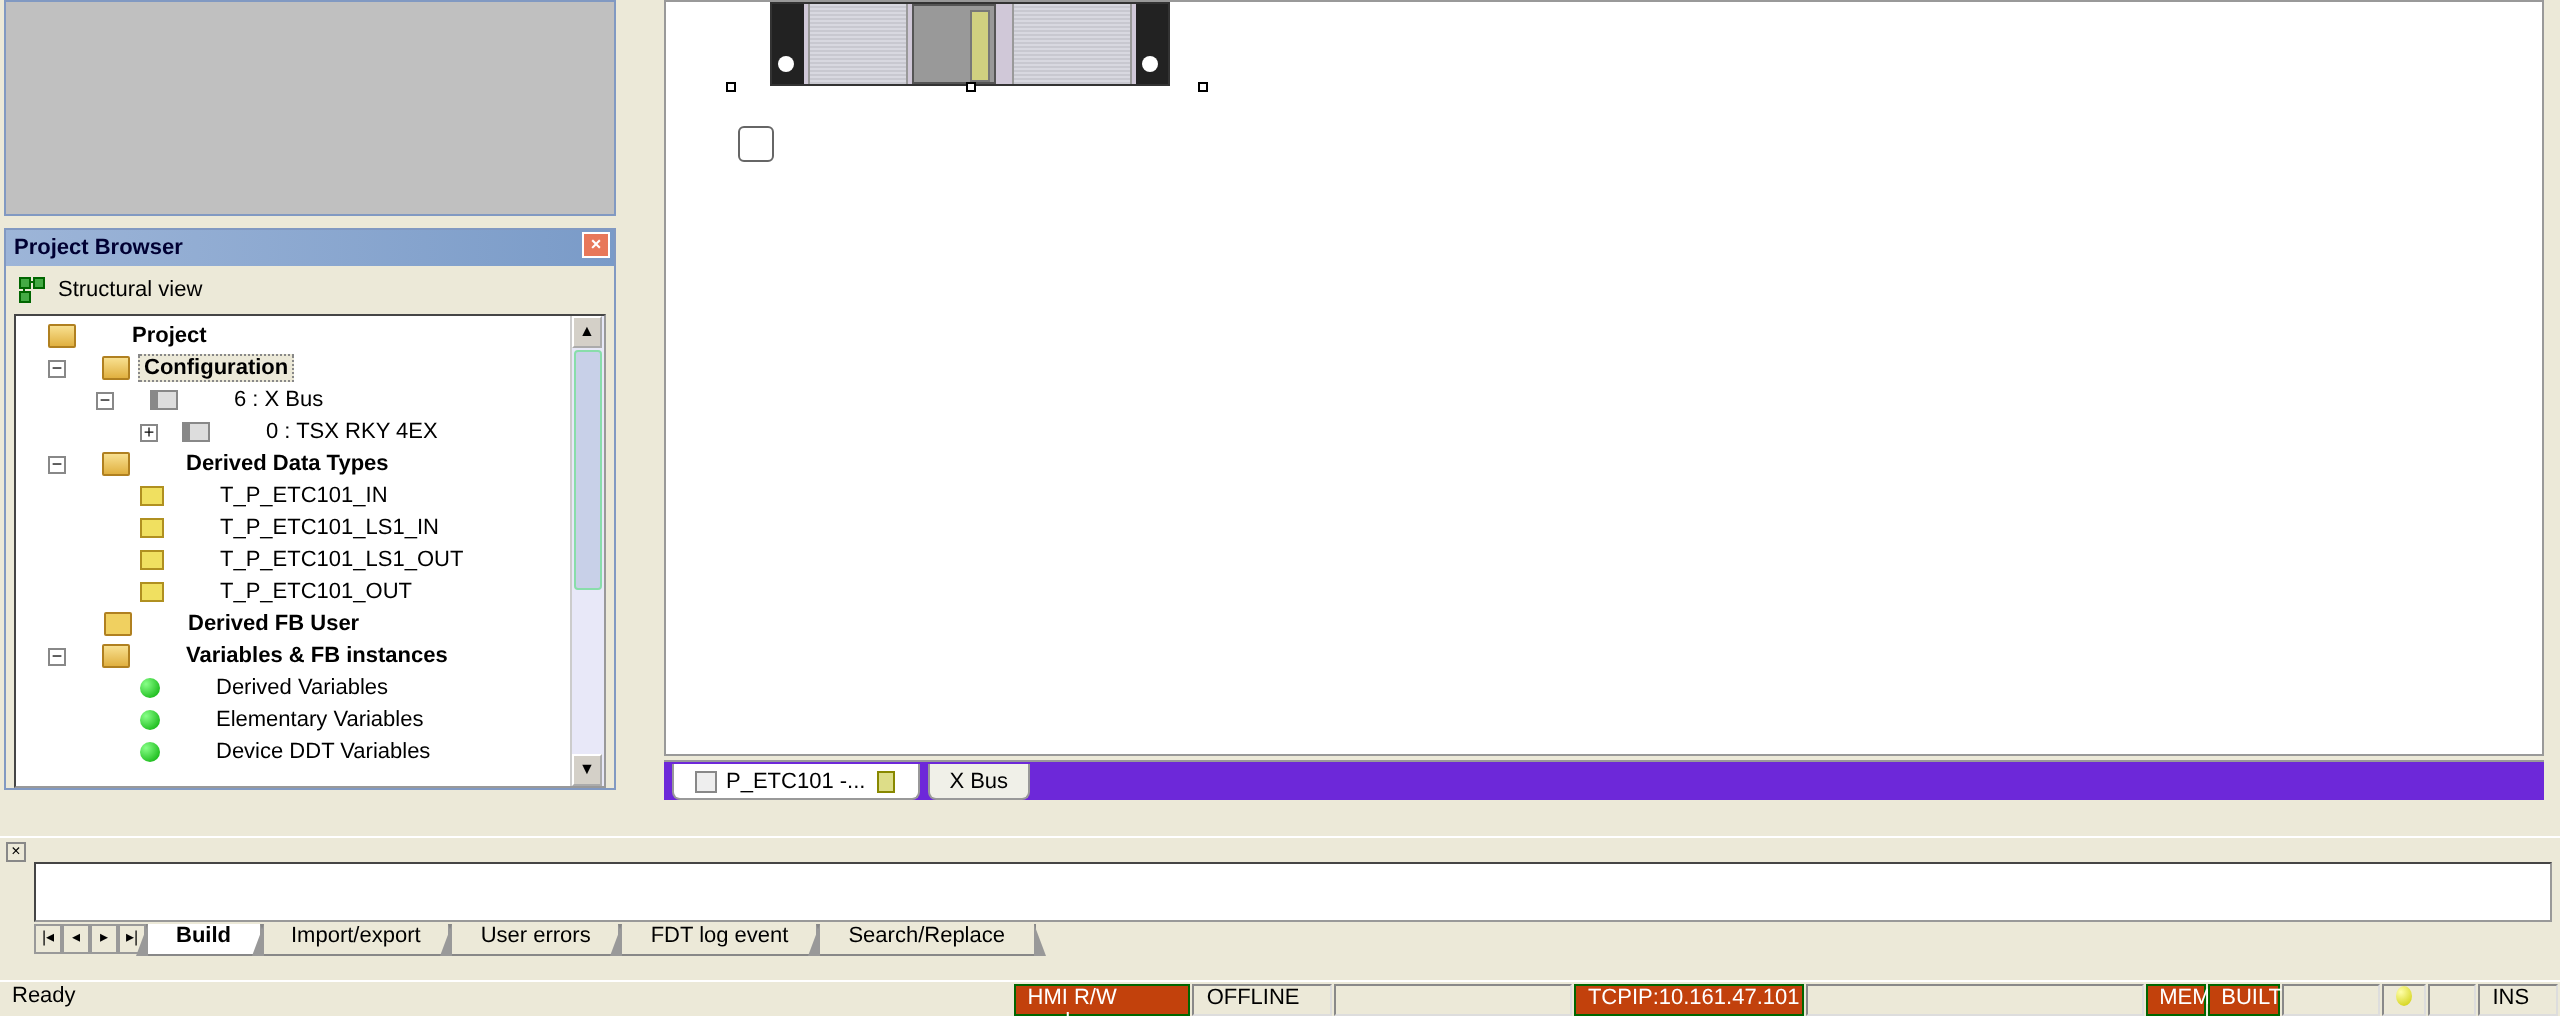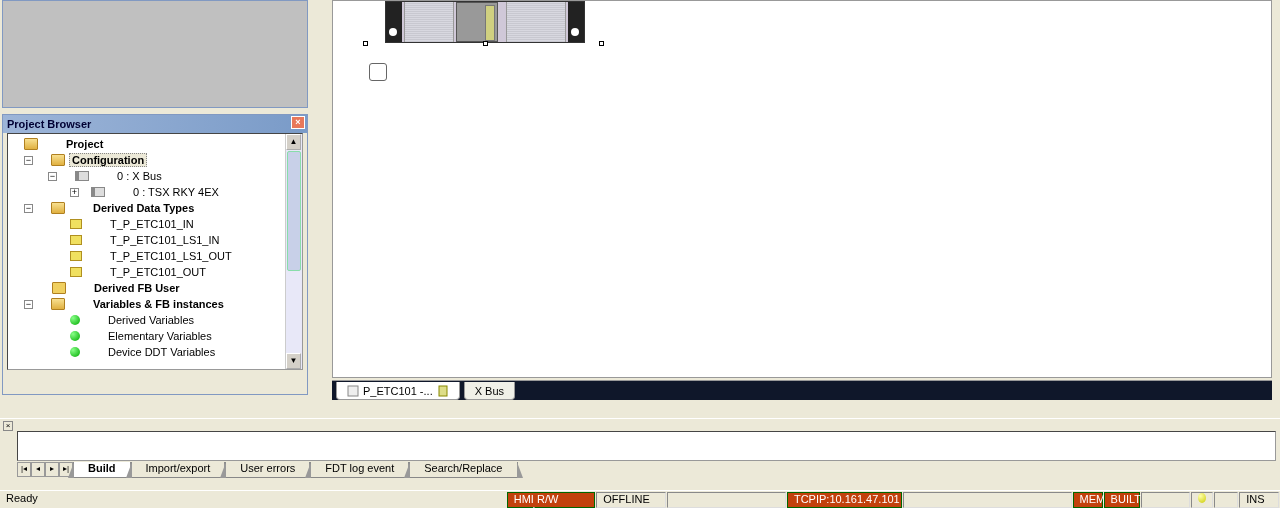--- a/index.html
+++ b/index.html
@@ -34,21 +34,21 @@
 .main-canvas { position: absolute; left: 332px; top: 0; width: 940px; height: 378px; background: #fff; border: 1px solid #999; }
 .device { position: absolute; left: 52px; top: 0; width: 200px; height: 42px; background: #d0c8d8; border: 1px solid #333; }
 .dev-cap { position: absolute; top: 0; width: 16px; height: 40px; background: #222; }
 .dev-cap.l { left: 0; } .dev-cap.r { right: 0; }
 .dev-cap::after { content: ""; position: absolute; left: 3px; bottom: 6px; width: 8px; height: 8px; border-radius: 50%; background: #fff; }
 .dev-slot { position: absolute; top: 0; height: 40px; border-left: 1px solid #999; border-right: 1px solid #999; background: repeating-linear-gradient(#d8d8e0, #d8d8e0 1px, #c8c8d0 1px, #c8c8d0 2px); }
 .dev-mid { position: absolute; left: 70px; top: 0; width: 42px; height: 40px; background: #999; border: 1px solid #555; }
 .dev-mid::after { content: ""; position: absolute; right: 2px; top: 2px; width: 8px; height: 34px; background: #d0d080; border: 1px solid #777; }
 .sh { position: absolute; width: 5px; height: 5px; border: 1px solid #000; background: #fff; }
 
-.doc-tabs { position: absolute; left: 332px; top: 380px; width: 940px; height: 20px; display: flex; align-items: flex-end; border-top: 1px solid #999; background: #0f172a; }
+.doc-tabs { position: absolute; left: 332px; top: 380px; width: 940px; height: 20px; display: flex; align-items: flex-end; border-top: 1px solid #999; background: #6d28d9; }
 .dtab { height: 18px; padding: 2px 10px; border: 1px solid #999; border-top: none; border-radius: 0 0 4px 4px; margin-left: 4px; background: #f0f0e8; display: flex; align-items: center; gap: 4px; cursor: pointer; }
 .dtab.active { background: #fff; }
 .dtab-icon { width: 12px; height: 12px; }
 
 .output-pane { position: absolute; left: 0; top: 418px; width: 1280px; height: 62px; background: #ece9d8; border-top: 1px solid #fff; }
 .out-close { position: absolute; left: 3px; top: 2px; width: 10px; height: 10px; border: 1px solid #888; text-align: center; line-height: 8px; font-size: 8px; cursor: pointer; }
 .out-body { position: absolute; left: 17px; top: 12px; right: 4px; height: 30px; background: #fff; border: 1px inset #999; }
 .out-tabs-row { position: absolute; left: 17px; bottom: 2px; right: 4px; height: 17px; display: flex; align-items: center; }
 .nav-btn { width: 14px; height: 15px; background: #ece9d8; border: 1px solid #999; text-align: center; line-height: 12px; font-size: 8px; cursor: pointer; }
 .otab { height: 16px; padding: 0 14px; border: 1px solid #888; border-top: none; background: #ece9d8; cursor: pointer; position: relative; }
@@ -64,40 +64,52 @@
 </head>
 <body>
 
 <div class="top-area"></div>
 
 <div class="browser-panel">
   <div class="browser-title">
     <span>Project Browser</span>
     <div class="browser-close">×</div>
   </div>
+  <div class="view-bar">
+    <span class="view-icon">
+      <svg viewBox="0 0 14 14">
+          <rect x="1" y="1" width="5" height="5" fill="#4a4" stroke="#060"></rect>
+          <rect x="8" y="1" width="5" height="5" fill="#4a4" stroke="#060"></rect>
+          <rect x="1" y="8" width="5" height="5" fill="#4a4" stroke="#060"></rect>
+          <line x1="6" y1="3" x2="8" y2="3" stroke="#060"></line>
+          <line x1="3" y1="6" x2="3" y2="8" stroke="#060"></line>
+        </svg>
+    </span>
+    <span>Structural view</span>
+  </div>
   <div class="tree-container">
     <div class="tree">
       <div class="tree-row">
           <span style="width:14px"></span>
           <span class="folder-icon open"></span>
           <b class="tree-label">Project</b>
         </div>
       <div class="tree-row">
           <span style="width:14px"></span>
           <span class="exp">−</span>
           <span style="width:14px"></span>
           <span class="folder-icon open"></span>
           <b class="tree-label sel">Configuration</b>
         </div>
       <div class="tree-row">
           <span style="width:38px"></span>
           <span class="exp">−</span>
           <span style="width:14px"></span>
           <span class="bus-icon"></span>
-          <span class="tree-label">0 : X Bus</span>
+          <span class="tree-label">6 : X Bus</span>
         </div>
       <div class="tree-row">
           <span style="width:60px"></span>
           <span class="exp">+</span>
           <span style="width:8px"></span>
           <span class="bus-icon"></span>
           <span class="tree-label">0 : TSX RKY 4EX</span>
         </div>
       <div class="tree-row">
           <span style="width:14px"></span>

